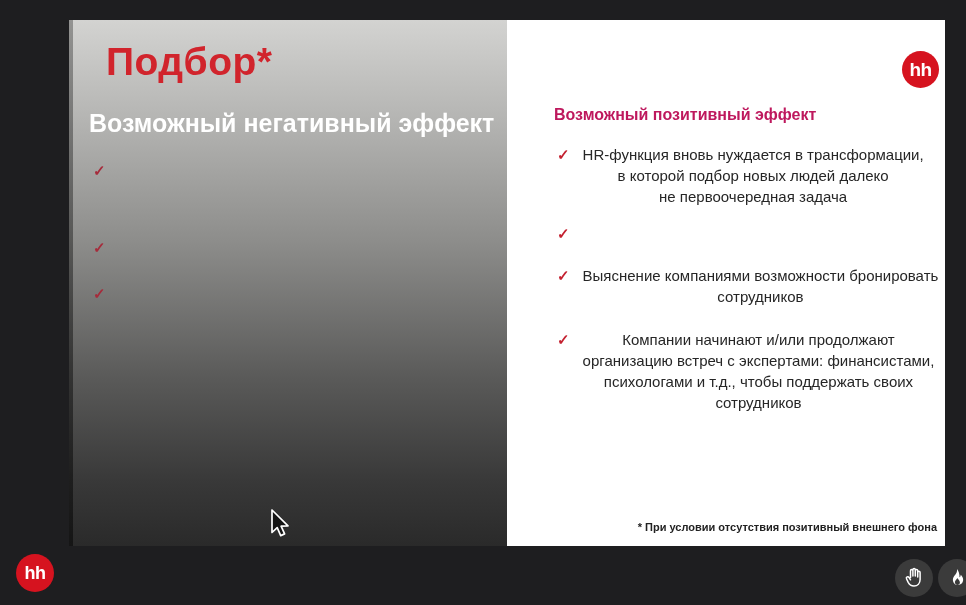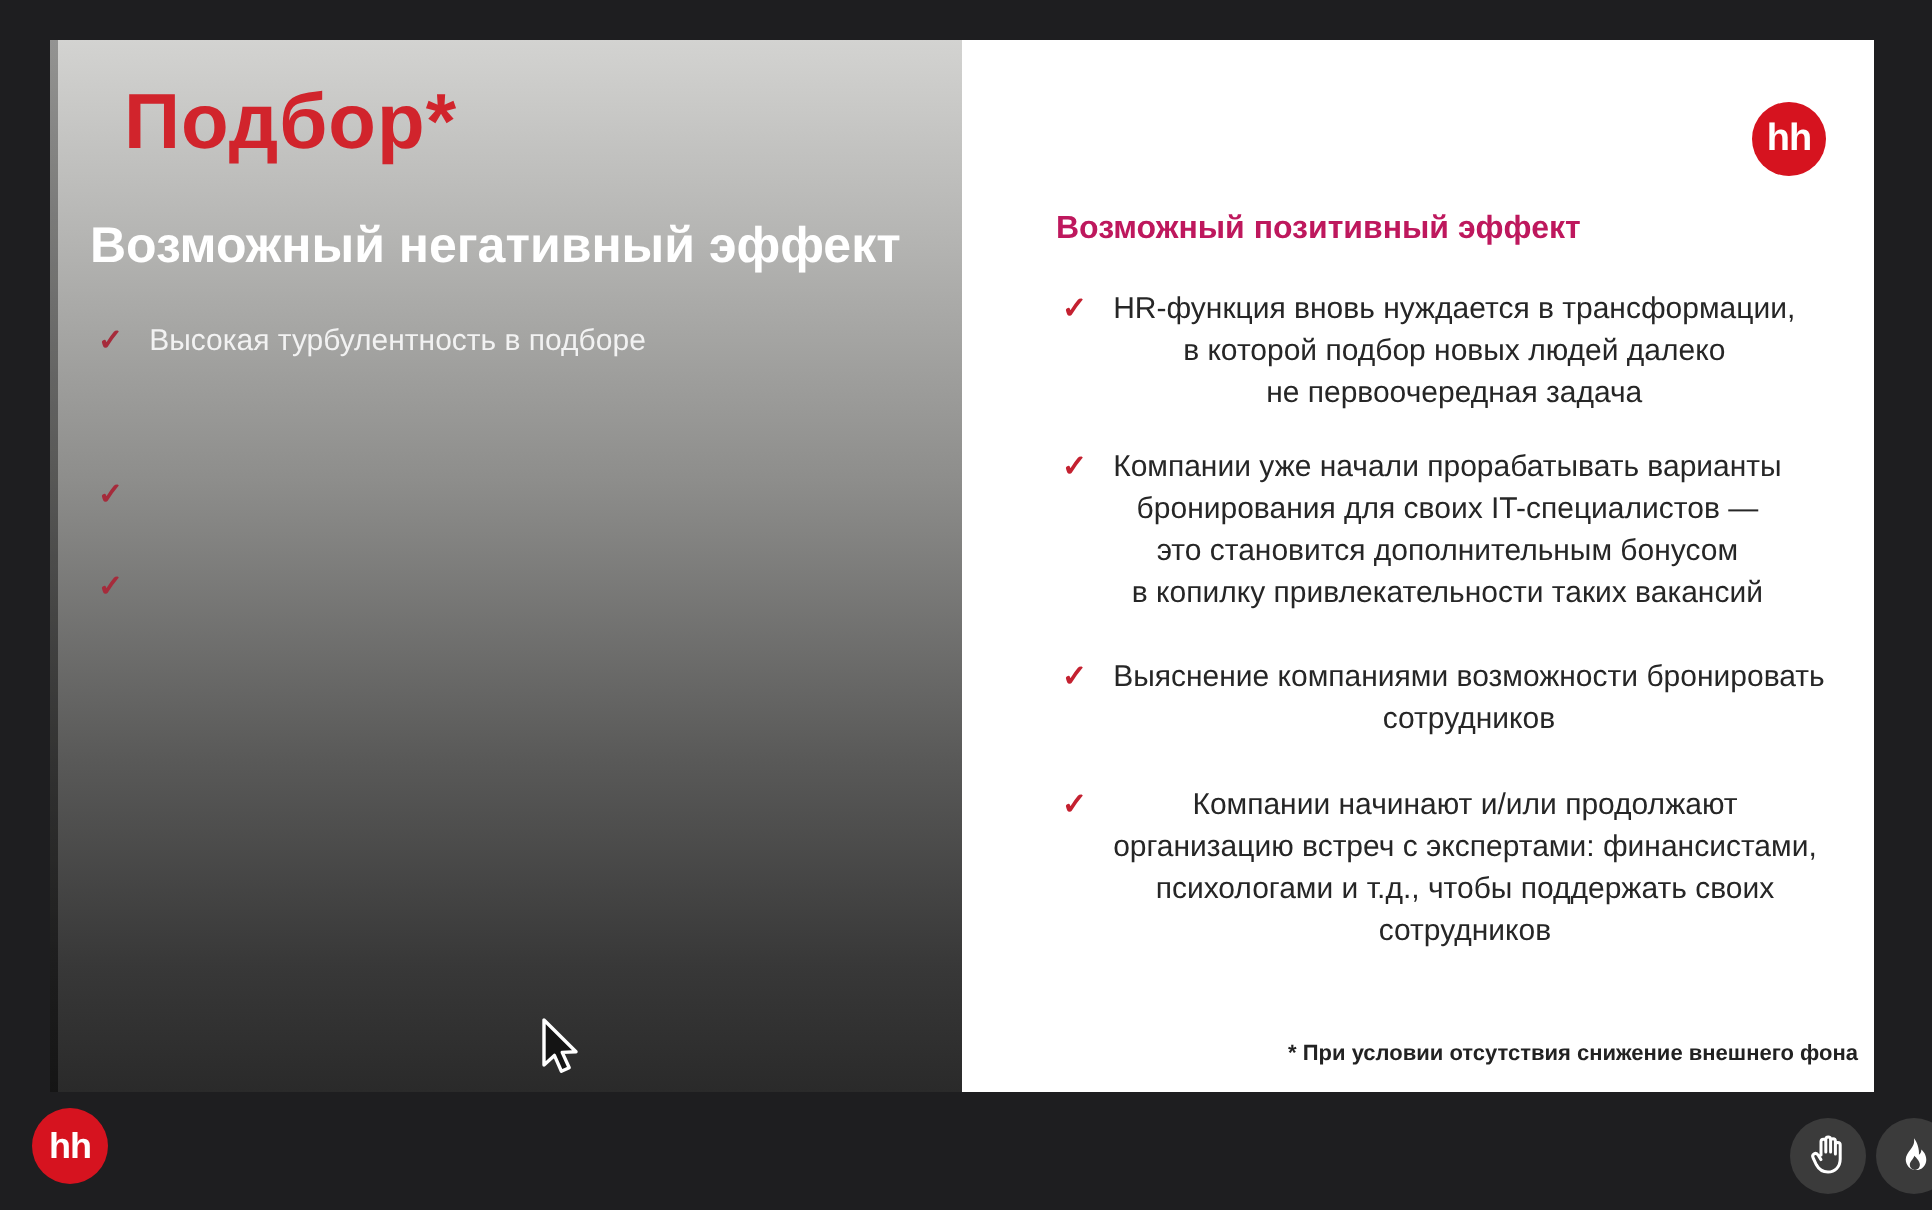--- a/index.html
+++ b/index.html
@@ -6,20 +6,21 @@
   body{
     width:966px;height:605px;position:relative;overflow:hidden;
     background:#1e1e20;
     font-family:"Liberation Sans",sans-serif;
   }
   
   .slide{position:absolute;left:25px;top:20px;width:920px;height:526px;display:flex;}
   .slide-left{
     width:456px;height:100%;position:relative;
     background:linear-gradient(180deg,#d3d3d1 0%,#b6b6b4 18%,#8d8d8b 42%,#5a5a59 68%,#383838 88%,#2a2a2a 100%);
+    margin-left:44px;
   }
   .slide-left::before{
     content:"";position:absolute;left:0;top:0;width:4px;height:100%;
     background:linear-gradient(180deg,rgba(0,0,0,.30),rgba(0,0,0,.5));
   }
   .slide-right{width:456px;height:100%;position:relative;background:#ffffff;}
 
   .slide-title{
     position:absolute;left:37px;top:20px;
     font-size:39px;font-weight:bold;color:#d1242c;letter-spacing:.5px;
@@ -80,21 +81,20 @@
 <body>
 
 <div class="slide">
 
   <div class="slide-left">
     <div class="slide-title">Подбор*</div>
     <div class="neg-heading">Возможный негативный эффект</div>
     <ul class="bullets neg-list">
       <li>
         <span class="check">✓</span>
-        <span class="bullet-text">Высокая турбулентность в подборе</span>
       </li>
       <li>
         <span class="check">✓</span>
       </li>
       <li>
         <span class="check">✓</span>
       </li>
     </ul>
   </div>
 
@@ -103,39 +103,35 @@
     <div class="pos-heading">Возможный позитивный эффект</div>
     <ul class="bullets pos-list">
       <li>
         <span class="check">✓</span>
         <span class="bullet-text">HR-функция вновь нуждается в трансформации,
 в которой подбор новых людей далеко
 не первоочередная задача</span>
       </li>
       <li>
         <span class="check">✓</span>
-        <span class="bullet-text">Компании уже начали прорабатывать варианты
-бронирования для своих IT-специалистов —
-это становится дополнительным бонусом
-в копилку привлекательности таких вакансий</span>
       </li>
       <li>
         <span class="check">✓</span>
         <span class="bullet-text">Выяснение компаниями возможности бронировать
 сотрудников</span>
       </li>
       <li>
         <span class="check">✓</span>
         <span class="bullet-text">Компании начинают и/или продолжают
 организацию встреч с экспертами: финансистами,
 психологами и т.д., чтобы поддержать своих
 сотрудников</span>
       </li>
     </ul>
-    <div class="footnote">* При условии отсутствия снижение внешнего фона</div>
+    <div class="footnote">* При условии отсутствия позитивный внешнего фона</div>
   </div>
 
 </div>
 
 <div class="player-logo">hh</div>
 
 <button class="ctrl-btn ctrl-hand">
   <span>
     <svg width="24" height="24" viewBox="0 0 24 24" fill="none" stroke="#ffffff" stroke-width="1.5" stroke-linecap="round" stroke-linejoin="round">
       <path d="M8.5 11.5V4.8a1.2 1.2 0 0 1 2.4 0V10M10.9 9.9V3.7a1.2 1.2 0 0 1 2.4 0V10M13.3 9.9V4.6a1.2 1.2 0 0 1 2.4 0V11M15.7 10.9V6.4a1.2 1.2 0 0 1 2.4 0v7.1c0 3.9-2.6 6.5-6.1 6.5-2.9 0-4.6-1.3-5.8-3.6L4.6 13c-.5-.9-.2-1.7.5-2.1.7-.4 1.5-.1 2 .7l1.4 2.2"></path>

